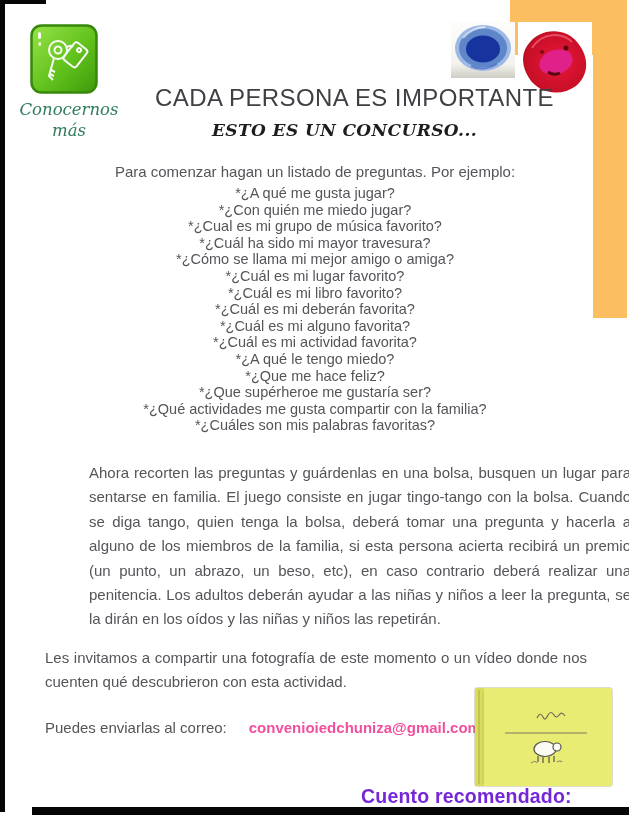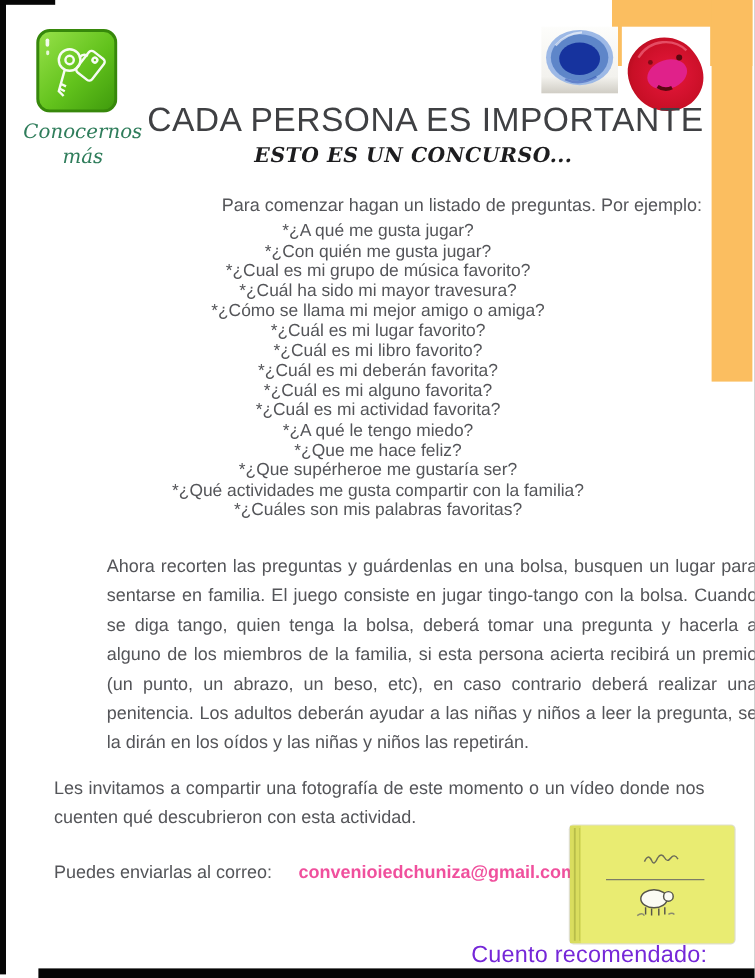--- a/index.html
+++ b/index.html
@@ -24,43 +24,43 @@
   
   .logo-icon{position:absolute; left:30px; top:24px; width:68px; height:70px;}
   .logo-text{position:absolute; left:8px; top:99px; width:122px; text-align:center;
     font-family:"DejaVu Serif", serif; font-style:italic; font-size:16.5px; line-height:21px;
     color:var(--logo-green);}
   
   .gem-sapphire{position:absolute; left:451px; top:22px; width:64px; height:56px;}
   .gem-ruby{position:absolute; left:518px; top:22px; width:74px; height:84px;}
   
   .title{position:absolute; left:100px; right:20px; top:84px; text-align:center;
-    font-size:28px; letter-spacing:.4px; color:var(--title-gray);}
+    font-size:24px; letter-spacing:.4px; color:var(--title-gray);}
   .subtitle{position:absolute; left:100px; right:40px; top:120px; text-align:center;
     font-family:"DejaVu Serif", serif; font-style:italic; font-weight:bold;
     font-size:17px; letter-spacing:.4px; color:#1d1d1f;}
   
   .questions-block{position:absolute; left:45px; top:162px; width:540px;}
-  .intro-line{font-size:15px; line-height:20px; text-align:right; margin-bottom:3px;}
+  .intro-line{font-size:15px; line-height:20px; text-align:center; margin-bottom:3px;}
   .question-list{text-align:center; font-size:14.5px; line-height:16.6px;}
   
   .para{position:absolute; left:45px; width:542px; font-size:15px; line-height:24.4px;
     text-align:justify;}
   .para-1{top:461px;margin-left:44px;}
   .para-2{top:634px;margin-top:12px;}
   
   .contact-block{position:absolute; left:45px; top:679px; width:440px;
     font-size:15px; line-height:19.6px; white-space:pre-wrap;}
   .contact-email{color:var(--email-pink); font-weight:bold; margin-left:22px;}
   
   .book{position:absolute; left:475px; top:688px; width:137px; height:98px;
     background:var(--book-yellow); border-radius:3px;
     box-shadow:0 0 0 1px rgba(160,160,110,.35);}
-  .book-caption{position:absolute; right:8px; top:785px; width:260px; text-align:center;
-    font-size:19.5px; font-weight:normal; color:var(--caption-purple); letter-spacing:.2px;}
+  .book-caption{position:absolute; right:8px; top:785px; width:260px; text-align:left;
+    font-size:19.5px; font-weight:bold; color:var(--caption-purple); letter-spacing:.2px;}
 </style>
 </head>
 <body>
 
 <div class="page">
 
   <div class="orange-block"></div>
   <div class="orange-band"></div>
 
   <div class="edge-left"></div>
@@ -134,21 +134,21 @@
 
   <div class="title">CADA PERSONA ES IMPORTANTE</div>
   <div class="subtitle">ESTO ES UN CONCURSO...</div>
 
   <div class="questions-block">
     <div class="intro-line">Para comenzar hagan un listado de preguntas. Por ejemplo:</div>
     <div class="question-list">
 
         <div>*¿A qué me gusta jugar?</div>
 
-        <div>*¿Con quién me gusta jugar?</div>
+        <div>*¿Con quién me miedo jugar?</div>
 
         <div>*¿Cual es mi grupo de música favorito?</div>
 
         <div>*¿Cuál ha sido mi mayor travesura?</div>
 
         <div>*¿Cómo se llama mi mejor amigo o amiga?</div>
 
         <div>*¿Cuál es mi lugar favorito?</div>
 
         <div>*¿Cuál es mi libro favorito?</div>

